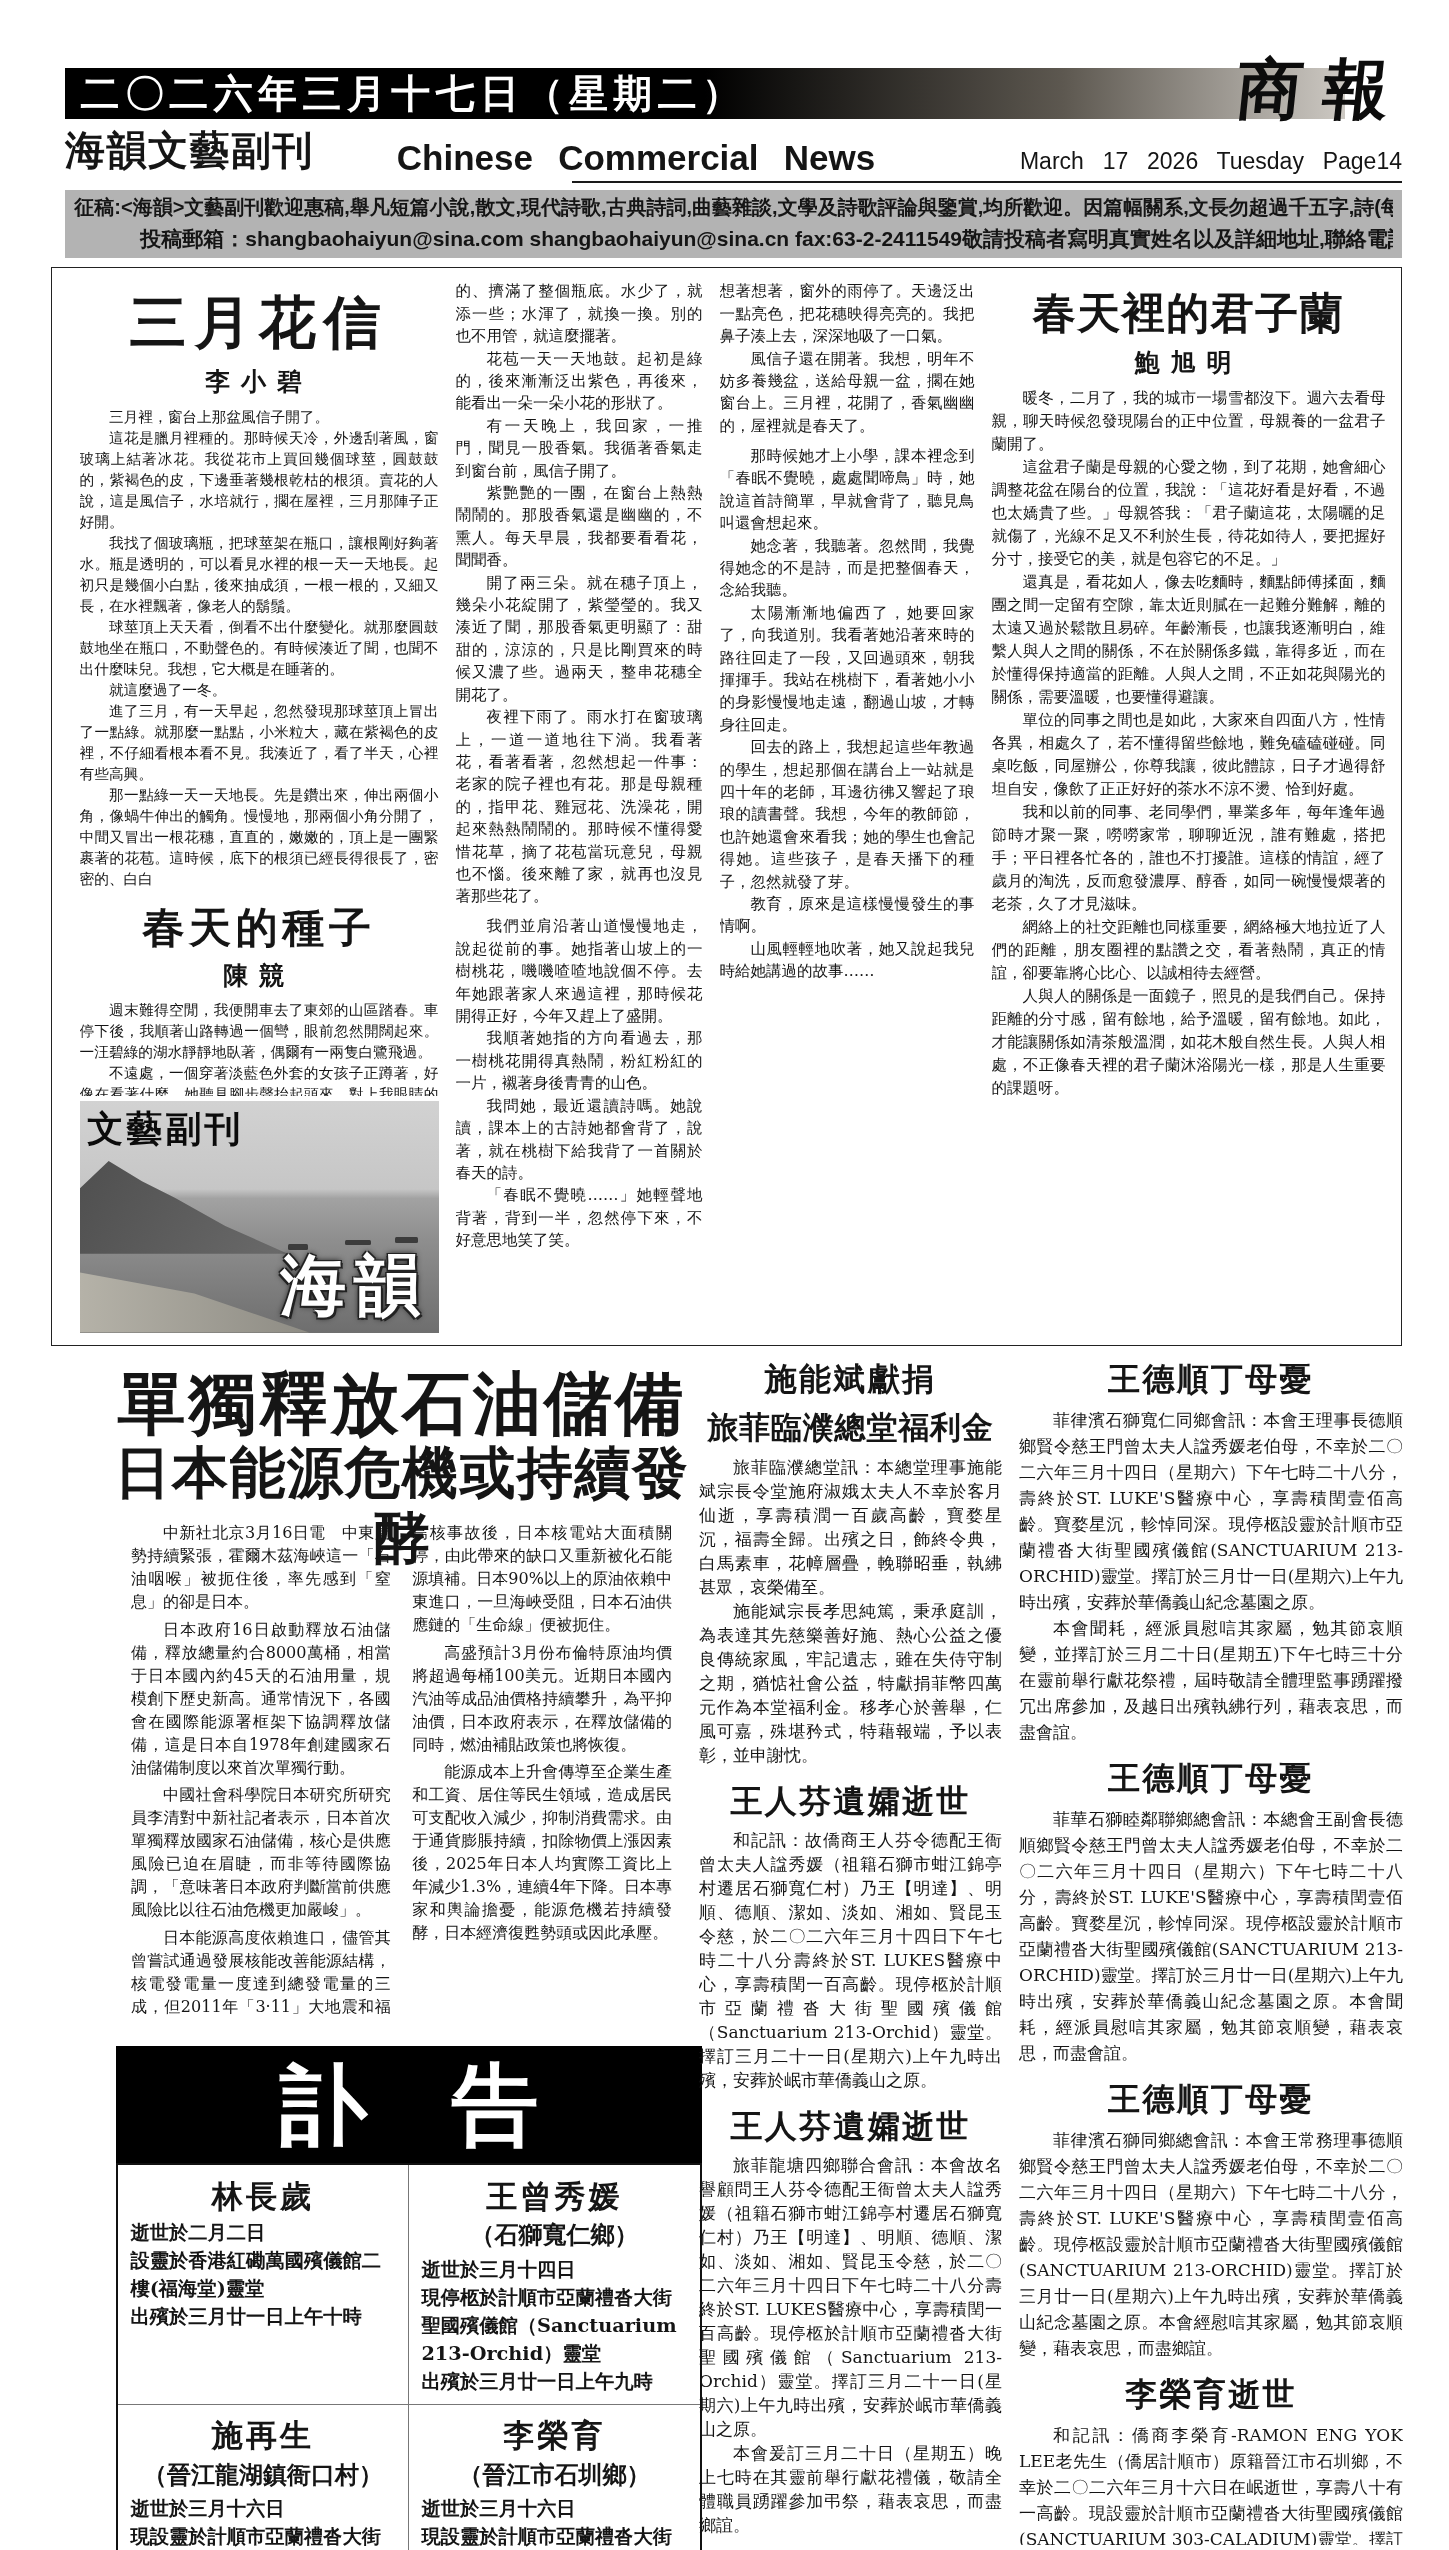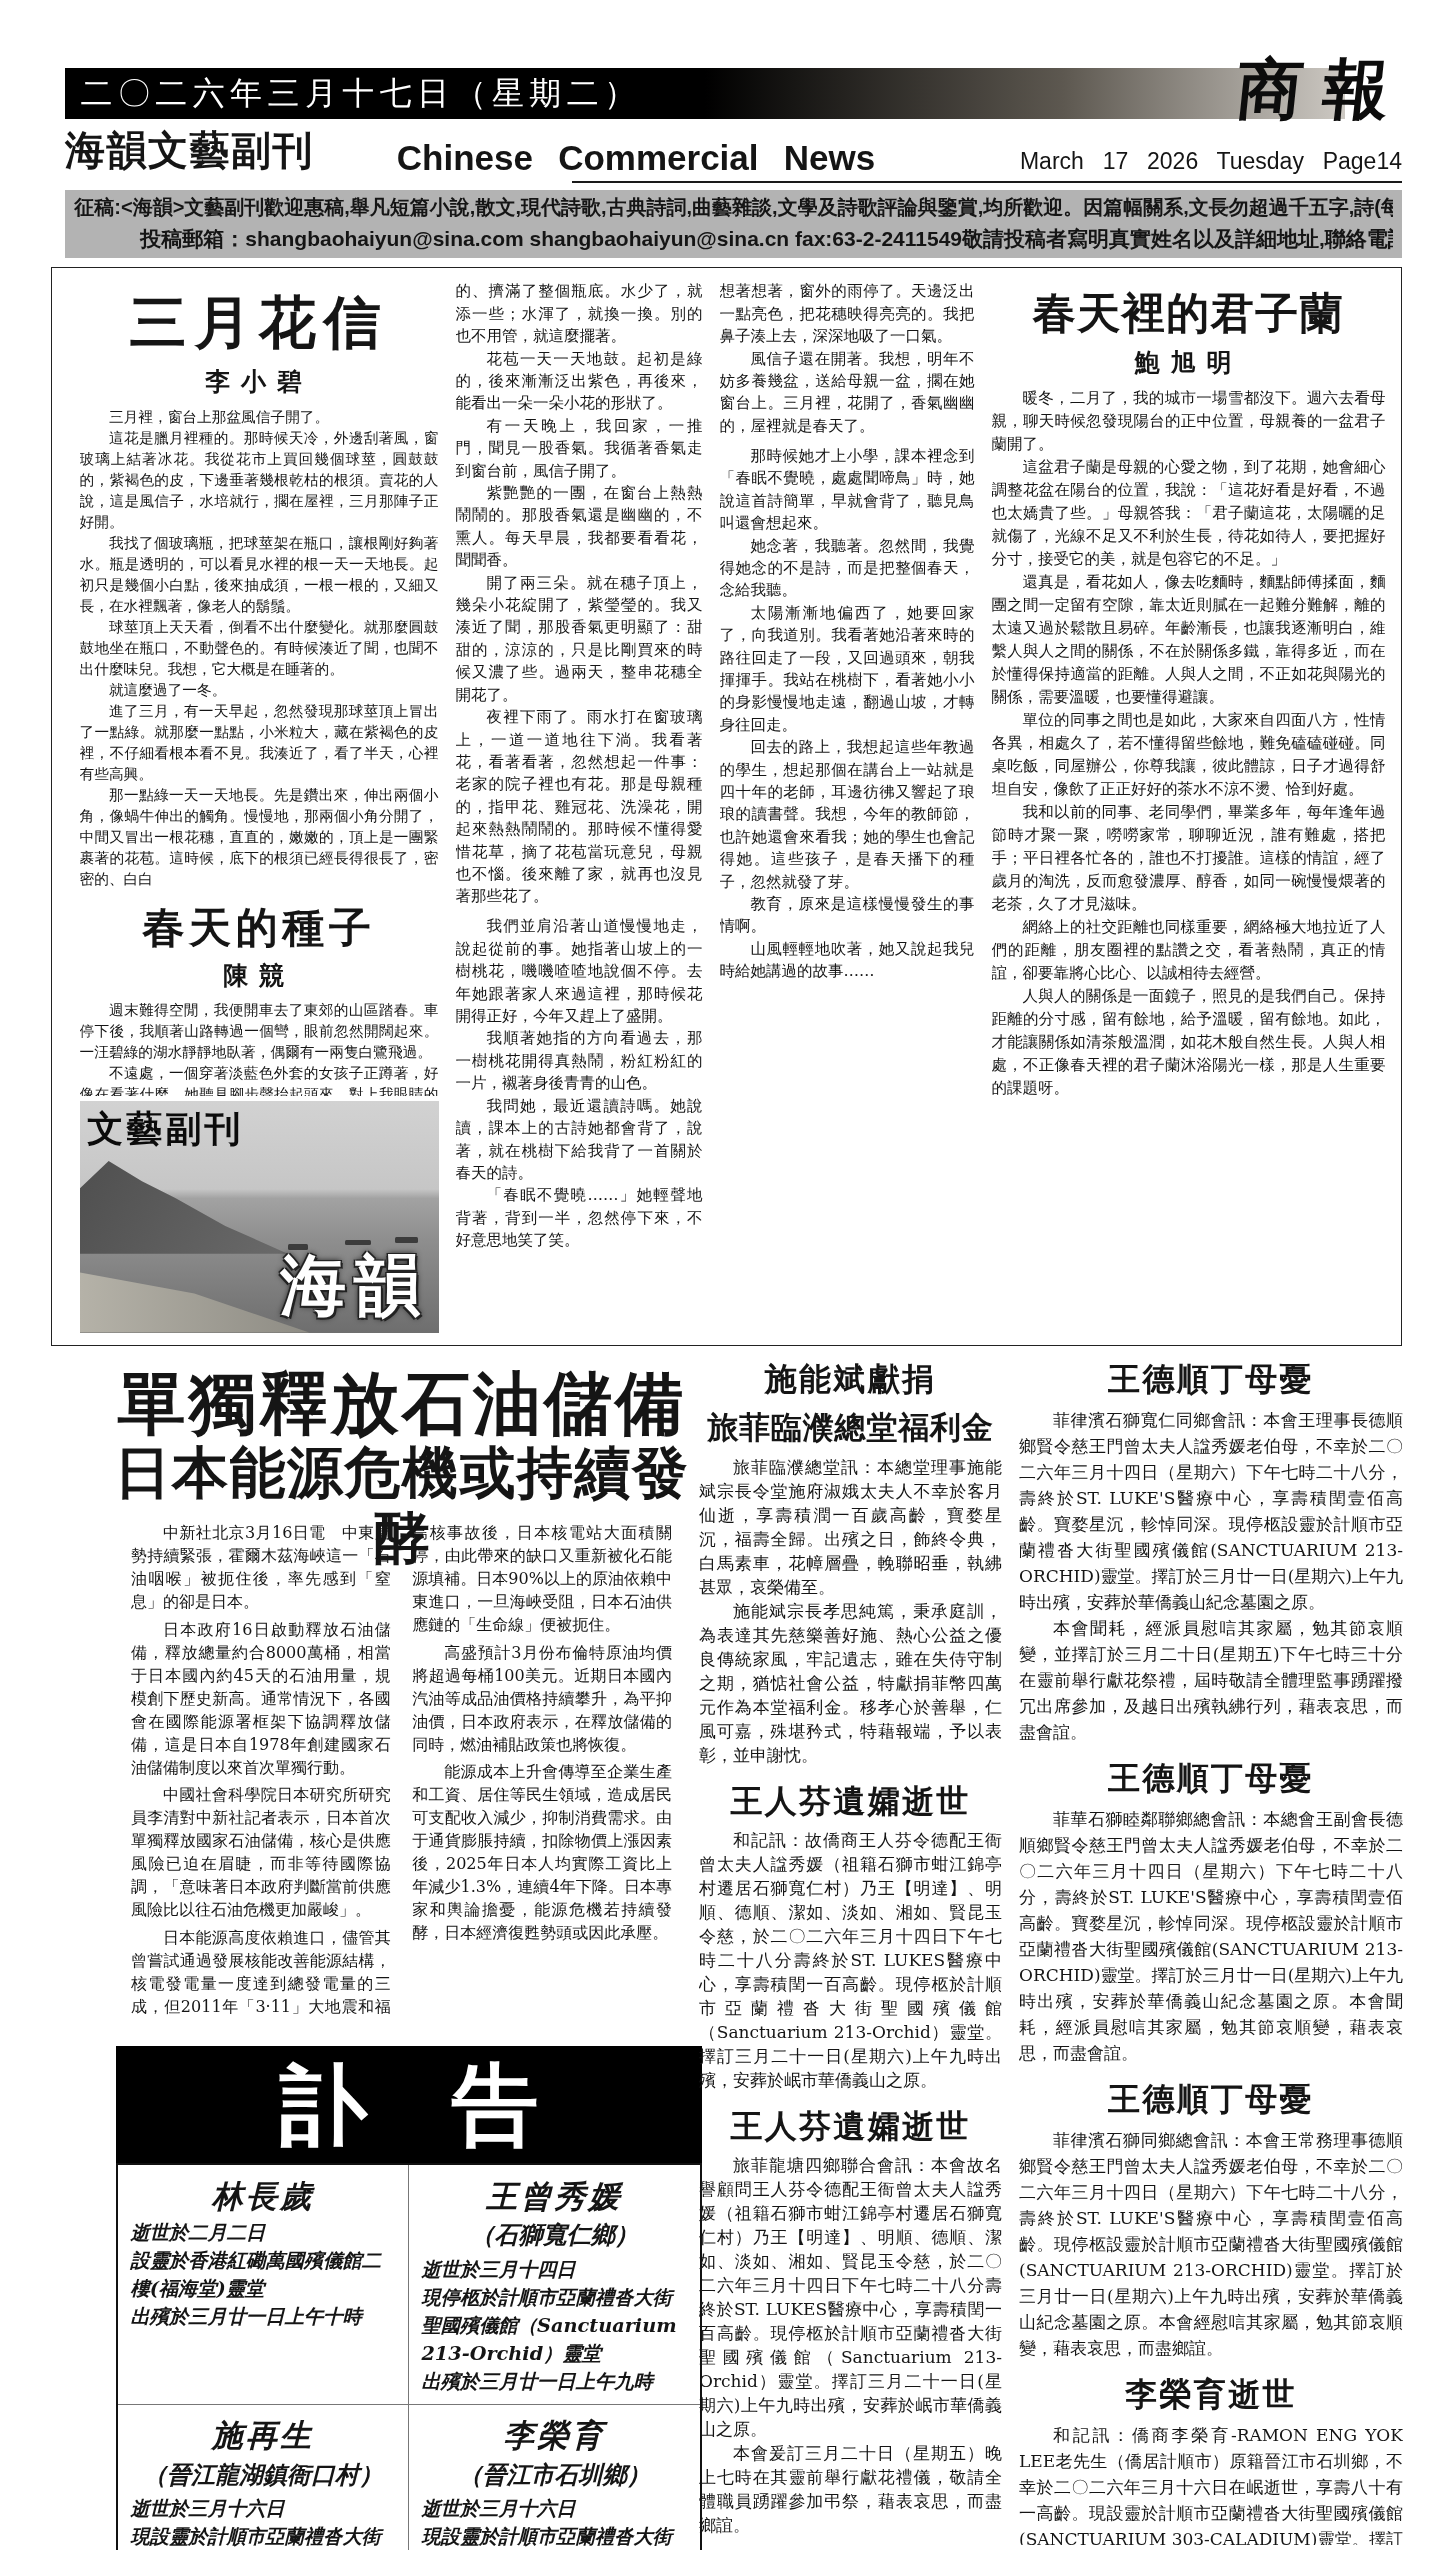--- a/index.html
+++ b/index.html
@@ -1,21 +1,21 @@
 <!DOCTYPE html>
 <html style="font-size:12.4px"><head>
 <meta charset="utf-8">
 <style>
   html,body{margin:0;padding:0;background:#e8e8e8;}
   #page{position:relative;width:1449px;height:2550px;background:#ffffff;overflow:hidden;
         font-family:"DejaVu Serif", serif;color:#151515;}
   
   #datebar{position:absolute;left:65px;top:68px;width:1280px;height:51px;
     background:linear-gradient(90deg,#000 0%,#000 50%,#5d5850 78%,#cdc9c3 100%);
-    color:#fff;font-family:"Liberation Sans",sans-serif;font-weight:normal;font-size:32px;
+    color:#fff;font-family:"Liberation Sans",sans-serif;font-weight:bold;font-size:39px;
     line-height:51px;padding-left:15.5px;letter-spacing:5.4px;box-sizing:border-box;}
   #masthead{position:absolute;right:40px;top:45px;font-size:66px;font-weight:bold;
     font-family:"DejaVu Serif",serif;letter-spacing:20px;transform:skewX(-6deg);color:#0c0c0c;}
   #row2{position:absolute;left:65px;top:124px;width:1337px;height:54px;display:flex;
     align-items:flex-end;justify-content:space-between;}
   #sectiontitle{font-family:"Liberation Sans",sans-serif;font-weight:900;font-size:40px;letter-spacing:1.5px;}
   #engtitle{font-family:"Liberation Sans",sans-serif;font-weight:bold;font-size:35px;word-spacing:15.5px;
     transform:translateX(-31px);}
   #dateline{font-family:"Liberation Sans",sans-serif;font-size:23px;word-spacing:12.4px;padding-bottom:3.1px;}
   #engunderline{position:absolute;left:572px;top:181px;width:830px;border-top:2.3px solid #1a1a1a;}
@@ -61,21 +61,21 @@
   #bighead1{font-size:68px;letter-spacing:3.1px;line-height:74px;}
   #bighead2{font-size:56px;letter-spacing:1.5px;line-height:65px;}
   #oilbody{position:absolute;left:131px;top:1521px;width:541px;height:512px;
     column-count:2;column-gap:21.6px;column-fill:auto;overflow:hidden;}
   #oilbody p{margin:0 0 4.6px 0;font-size:16px;line-height:23px;text-indent:2em;text-align:justify;}
   
   #fugao{position:absolute;left:116px;top:2046px;width:586px;}
   #fugao .banner{background:#000;color:#fff;height:117px;text-align:center;
     font-family:"Liberation Sans",sans-serif;font-weight:900;font-size:87px;line-height:117px;letter-spacing:85px;text-indent:85px;}
   #fugao .fbox{border:2.3px solid #111;background:#fff;display:grid;grid-template-columns:1fr 1fr;}
-  #fugao .fcell{box-sizing:border-box;padding:9.3px 12.4px 7.7px 12.4px;min-height:147px;font-style:italic;}
+  #fugao .fcell{box-sizing:border-box;padding:9.3px 12.4px 7.7px 12.4px;min-height:147px;}
   #fugao .fcell.bR{border-right:1.5px solid #777;}
   #fugao .fcell.bB{border-bottom:1.5px solid #777;}
   .ob-name{text-align:center;font-size:31px;font-weight:bold;letter-spacing:3.1px;margin:1.5px 0 1.5px 0;}
   .ob-origin{text-align:center;font-size:24px;font-weight:bold;margin-bottom:4.6px;min-height:7.7px;}
   .ob-origin:empty{display:none;}
   .ob-line{font-size:19.3px;line-height:28px;font-weight:bold;text-align:left;}
   
   #midcol{position:absolute;left:699px;top:1346px;width:303px;height:1199px;overflow:hidden;}
   #rightcol{position:absolute;left:1019px;top:1346px;width:384px;height:1199px;overflow:hidden;}
   .notice h3{font-family:"Liberation Sans",sans-serif;font-weight:900;text-align:center;

